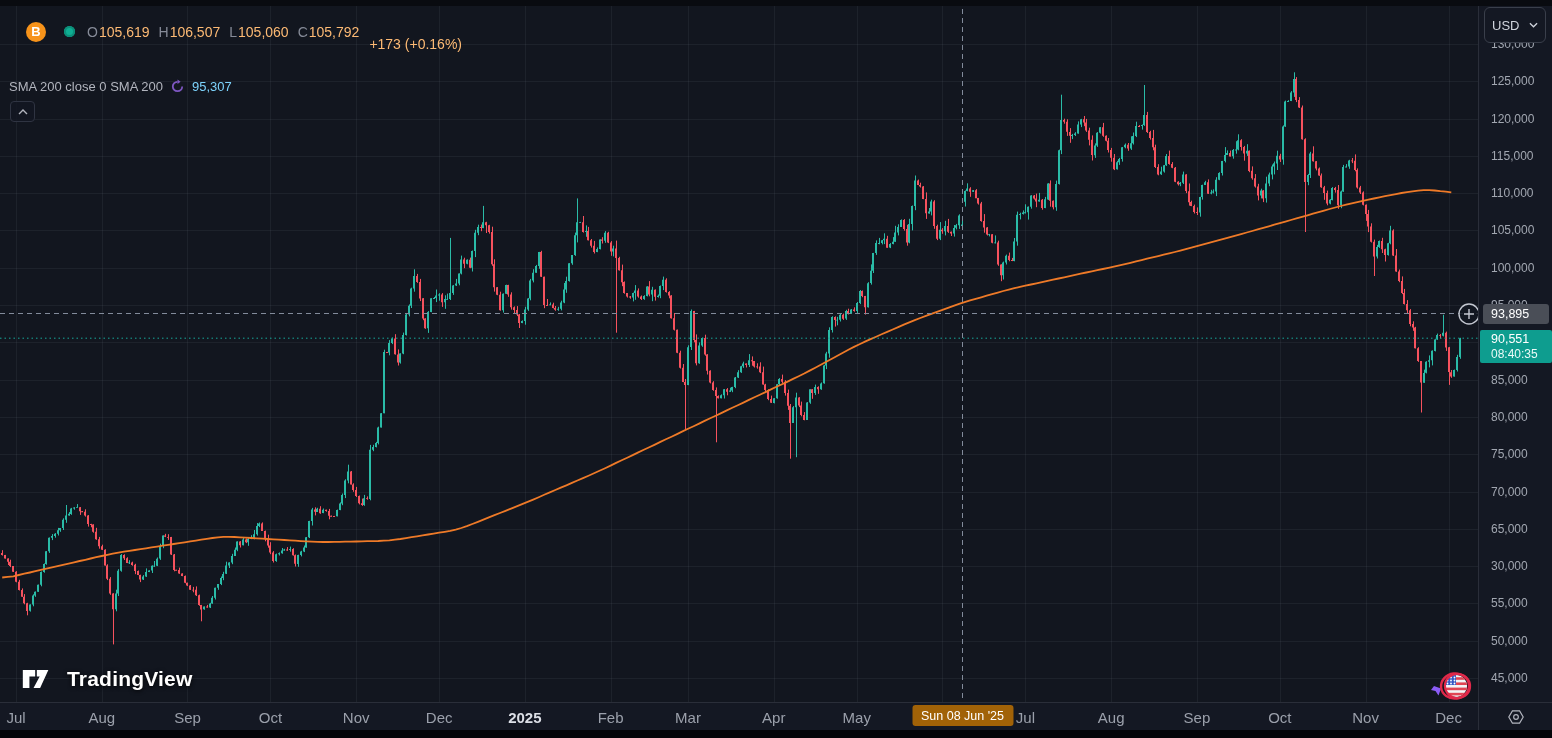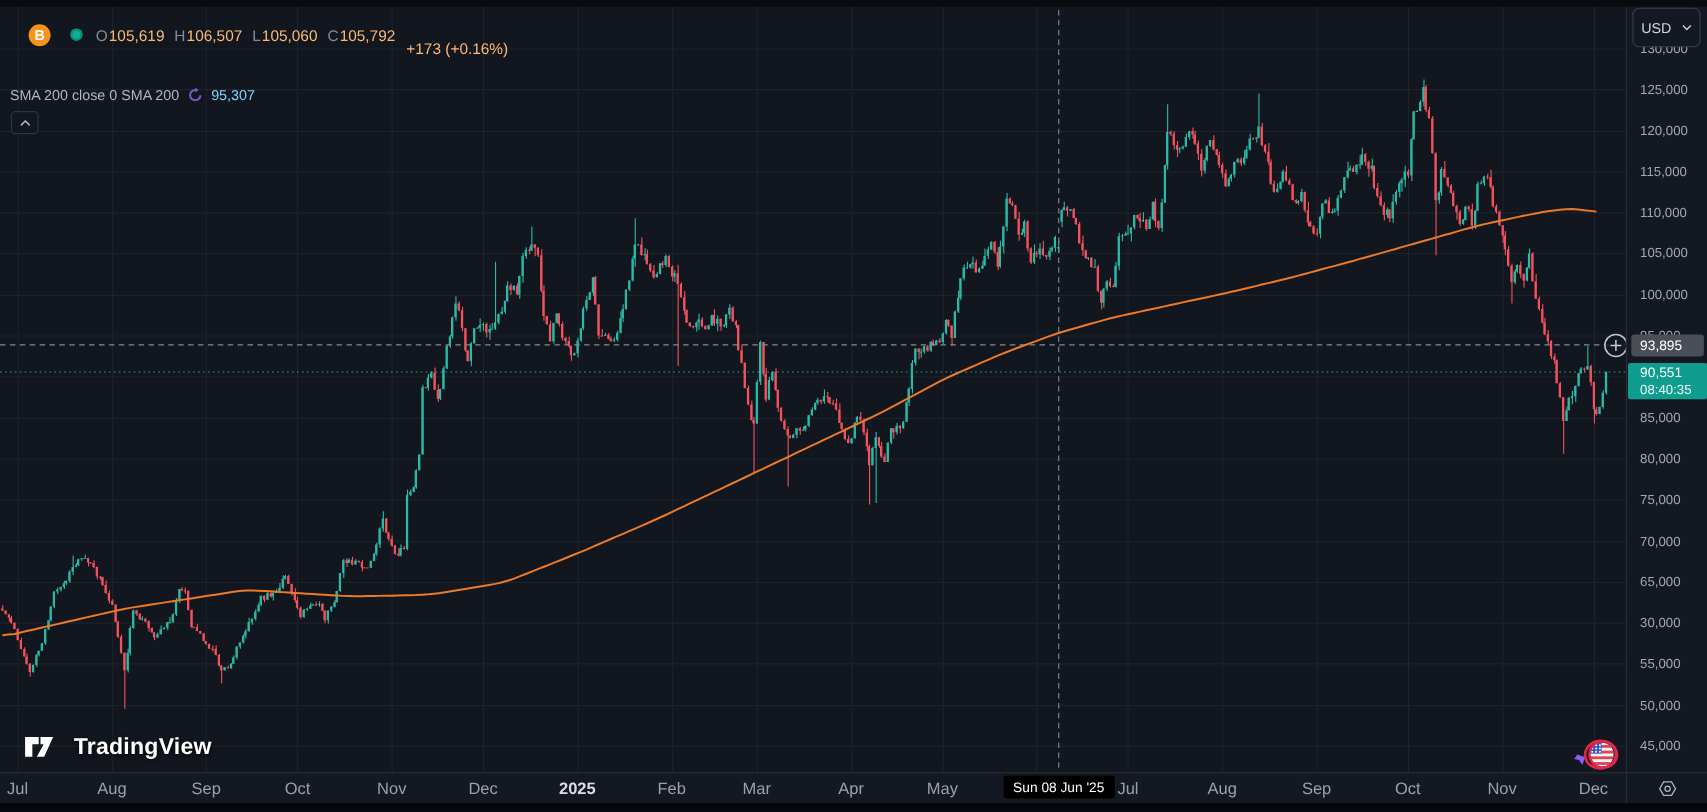--- a/index.html
+++ b/index.html
@@ -44,21 +44,21 @@
            color:#fff;font-size:12.5px;display:flex;align-items:center;padding-left:8px;box-sizing:border-box;z-index:7;}
   #last-price-label{position:absolute;left:1px;width:72px;height:33px;background:#0e9d8f;border-radius:2px;
            color:#fff;font-size:12.5px;display:flex;flex-direction:column;justify-content:center;
            padding-left:11px;box-sizing:border-box;line-height:1.18;z-index:7;}
   #countdown{font-size:12px;color:#eafaf7;}
   
   #time-axis{position:absolute;left:0;top:702px;width:1478px;height:28px;background:#141823;
              border-top:1px solid #2a2e39;z-index:6;cursor:ew-resize;}
   .t-tick{position:absolute;top:6px;transform:translateX(-50%);color:#9ba0ab;font-size:15px;}
   .t-tick.major{color:#dcdfe6;font-weight:bold;}
-  #xhair-time-label{position:absolute;top:2px;transform:translateX(-50%);height:21px;background:#000000;
+  #xhair-time-label{position:absolute;top:2px;transform:translateX(-50%);height:21px;background:#a16207;
            border-radius:3px;color:#fff;font-size:12.5px;display:flex;align-items:center;padding:0 9px;z-index:7;}
   #axis-corner{position:absolute;left:1478px;top:702px;width:74px;height:28px;background:#141823;
            border-left:1px solid #2a2e39;border-top:1px solid #2a2e39;z-index:6;display:flex;
            align-items:center;justify-content:center;}
   #settings-btn{cursor:pointer;display:flex;}
   #bottom-strip{position:absolute;left:0;top:730px;width:1552px;height:8px;background:#04060a;z-index:9;}
   
   #alert-plus{position:absolute;z-index:5;cursor:pointer;}
   #flag-sticker{position:absolute;z-index:4;cursor:pointer;}
 </style>

